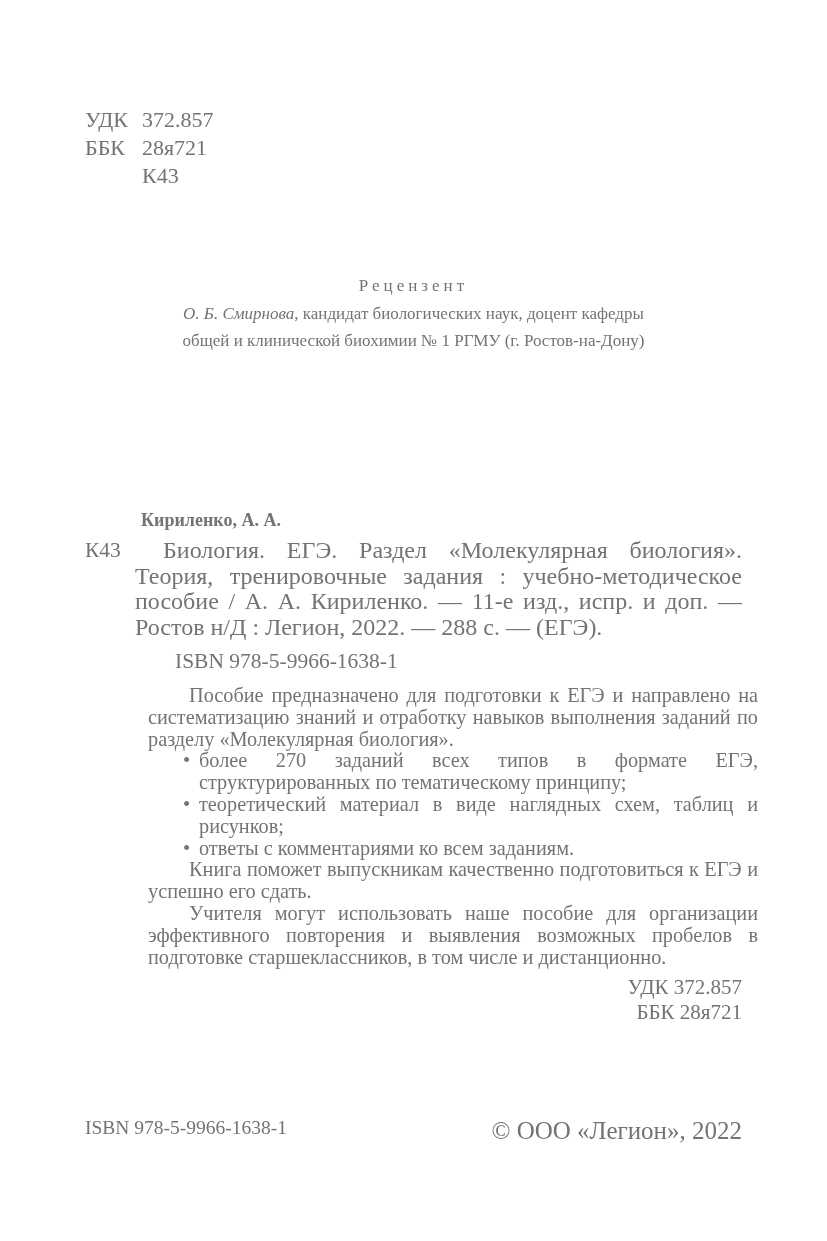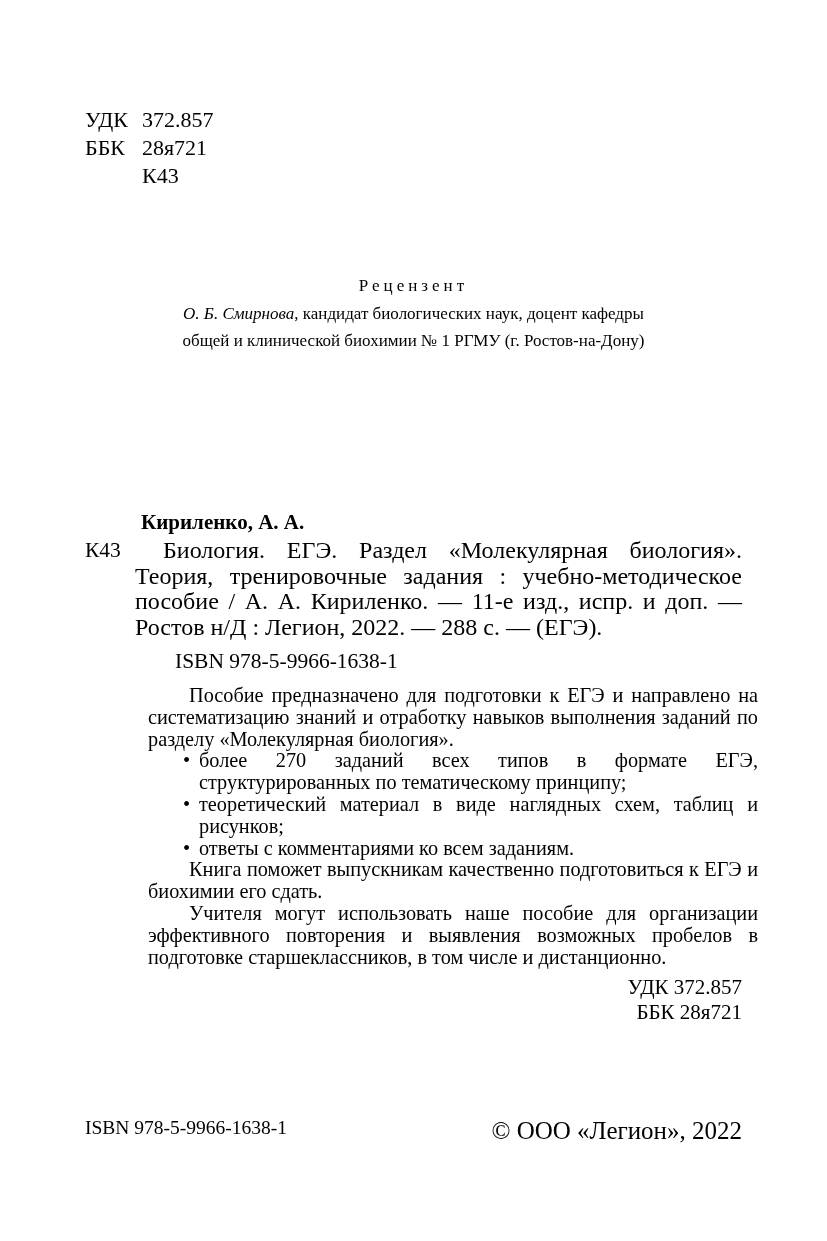--- a/index.html
+++ b/index.html
@@ -1,21 +1,21 @@
 <!DOCTYPE html>
 <html lang="ru"><head>
 <meta charset="utf-8">
 <style>
   html, body { margin: 0; padding: 0; background: #ffffff; }
   .page {
     position: relative;
     width: 827px;
     height: 1241px;
     background: #ffffff;
-    color: #000000;
+    color: #737373;
     font-family: "Liberation Serif", "DejaVu Serif", serif;
     overflow: hidden;
   }
 
   
   .top-codes {
     position: absolute;
     left: 85px;
     top: 106px;
     font-size: 22px;
@@ -35,21 +35,21 @@
     line-height: 27.5px;
   }
   .reviewer-heading { letter-spacing: 4px; }
   .reviewer-name { font-style: italic; }
 
   
   .card-author {
     position: absolute;
     left: 141px;
     top: 510px;
-    font-size: 21px;
+    font-size: 18px;
     font-weight: bold;
     white-space: nowrap;
   }
   .card-code {
     position: absolute;
     left: 85px;
     top: 538px;
     font-size: 21.5px;
   }
   .card-desc {
@@ -150,21 +150,21 @@
   <div class="card-desc">Биология. ЕГЭ. Раздел «Молекулярная биология». Теория, тренировочные задания : учебно-методическое пособие / А. А. Кириленко. — 11-е изд., испр. и доп. — Ростов н/Д : Легион, 2022. — 288 с. — (ЕГЭ).</div>
   <div class="card-isbn">ISBN 978-5-9966-1638-1</div>
 
   <div class="annotation">
     <p>Пособие предназначено для подготовки к ЕГЭ и направлено на систематизацию знаний и отработку навыков выполнения заданий по разделу «Молекулярная биология».</p>
     <ul>
       <li>более 270 заданий всех типов в формате ЕГЭ, структурированных по тематическому принципу;</li>
       <li>теоретический материал в виде наглядных схем, таблиц и рисунков;</li>
       <li>ответы с комментариями ко всем заданиям.</li>
     </ul>
-    <p>Книга поможет выпускникам качественно подготовиться к ЕГЭ и биохимии его сдать.</p>
+    <p>Книга поможет выпускникам качественно подготовиться к ЕГЭ и успешно его сдать.</p>
     <p>Учителя могут использовать наше пособие для организации эффективного повторения и выявления возможных пробелов в подготовке старшеклассников, в том числе и дистанционно.</p>
   </div>
 
   <div class="bottom-codes">
     <div>УДК 372.857</div>
     <div>ББК 28я721</div>
   </div>
 
   <div class="footer-isbn">ISBN 978-5-9966-1638-1</div>
   <div class="footer-copy">© ООО «Легион», 2022</div>

